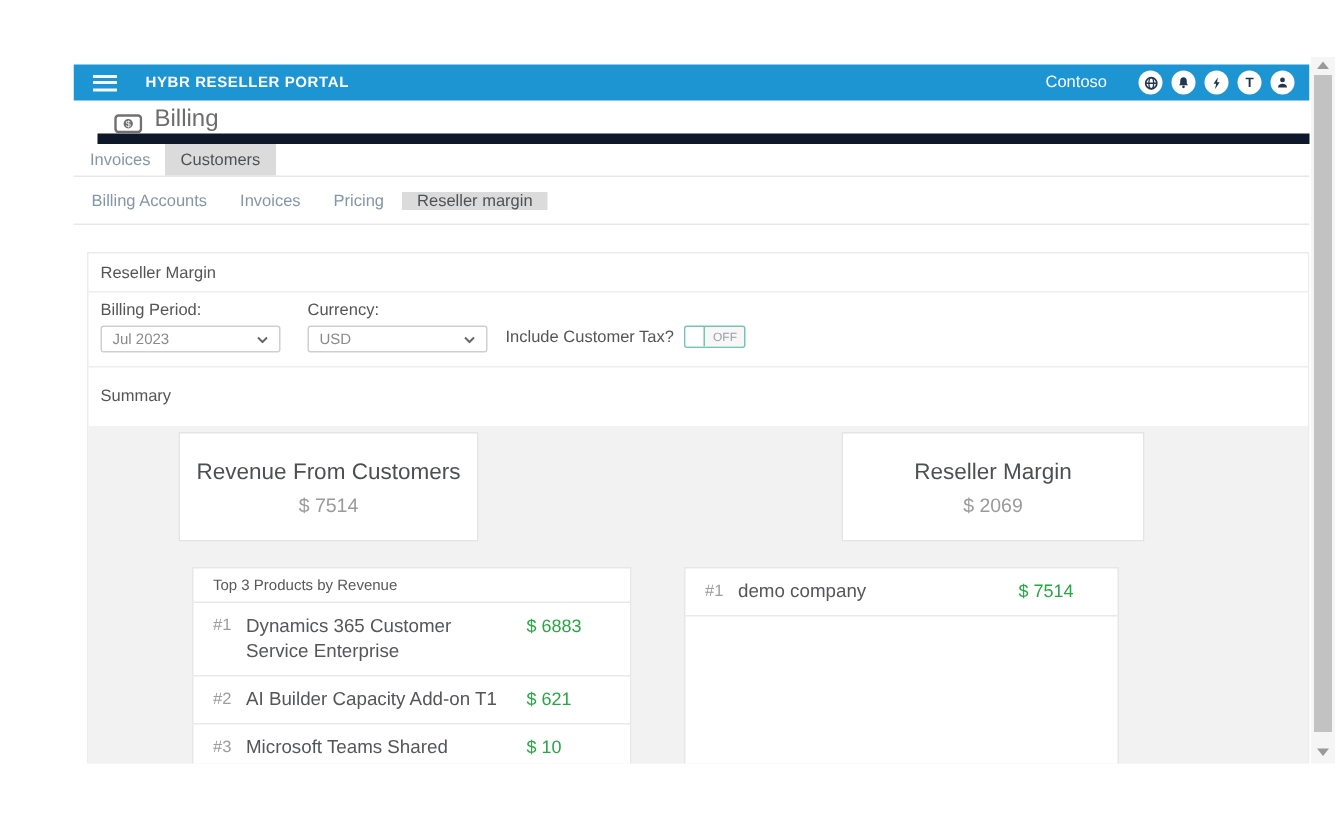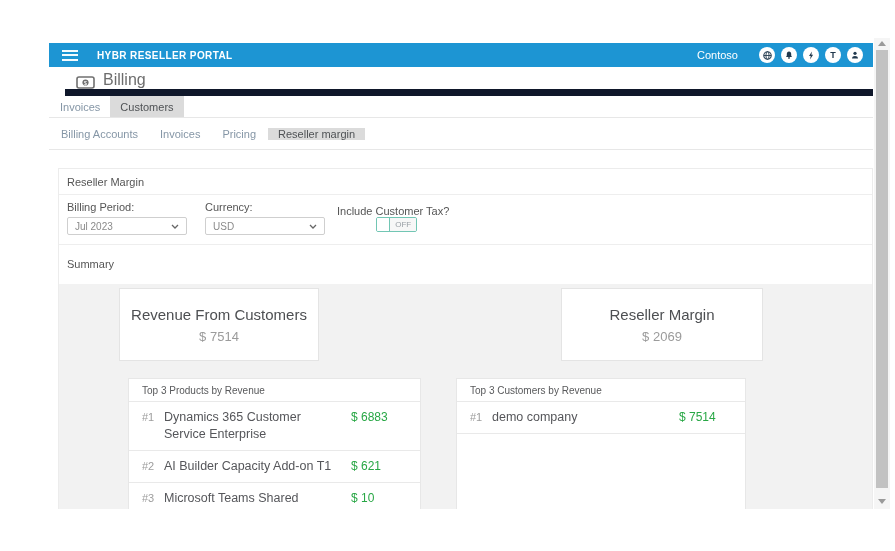--- a/index.html
+++ b/index.html
@@ -39,21 +39,21 @@
   .panel { position:absolute; left:9px; top:130px; width:815px; height:341px;
            border:1px solid #ececec; background:#fff; }
   .panel-header { padding:7px 8px 6px; font-size:11px; color:#555; border-bottom:1px solid #eeeeee; }
   .filters { display:flex; align-items:flex-end; padding:6px 8px 9px; border-bottom:1px solid #eeeeee; }
   .fgroup { display:flex; flex-direction:column; }
   .fgroup + .fgroup { margin-left:18px; }
   .fgroup label { font-size:11px; color:#555; margin-bottom:4px; }
   .select { width:120px; height:18px; border:1px solid #cfcfcf; border-radius:2px; background:#fff;
             display:flex; align-items:center; padding:0 7px; cursor:pointer; }
   .select span { font-size:10px; color:#8a8a8a; flex:1; }
-  .taxgroup { display:flex; align-items:center; margin:0 0 3px 12px;flex-direction:column; }
+  .taxgroup { display:flex; align-items:center; margin:0 0 3px 12px; }
   .taxlabel { font-size:11px; color:#555; margin-right:7px; }
   .toggle { display:flex; border:1px solid #72c6b4; border-radius:2px; height:15px; overflow:hidden; cursor:pointer; }
   .toggle .knob { width:13px; background:#fff; border-right:1px solid #72c6b4; }
   .toggle .offlabel { background:#f7f7f7; color:#9aa0a6; font-size:8px; padding:2px 5px 0; }
   .summary-label { padding:13px 8px 14px; font-size:11px; color:#555; }
 
   
   .gray { position:relative; background:#f2f2f2; height:227px; width:100%; overflow:hidden; }
   .card { position:absolute; top:4px; height:73px; background:#fff; border:1px solid #e4e4e4; text-align:center; }
   .card .ctitle { margin-top:17px; font-size:15px; font-weight:normal; color:#4d4f52; }
@@ -201,21 +201,20 @@
             <span class="tval">$ 621</span>
           </div>
           <div class="trow">
             <span class="rank">#3</span>
             <span class="tname">Microsoft Teams Shared Devices</span>
             <span class="tval">$ 10</span>
           </div>
         </div>
 
         <div class="table t2">
-          <div class="thead">Top 3 Customers by Revenue</div>
           <div class="trow">
             <span class="rank">#1</span>
             <span class="tname">demo company</span>
             <span class="tval">$ 7514</span>
           </div>
         </div>
       </div>
     </div>
   </div>
 

